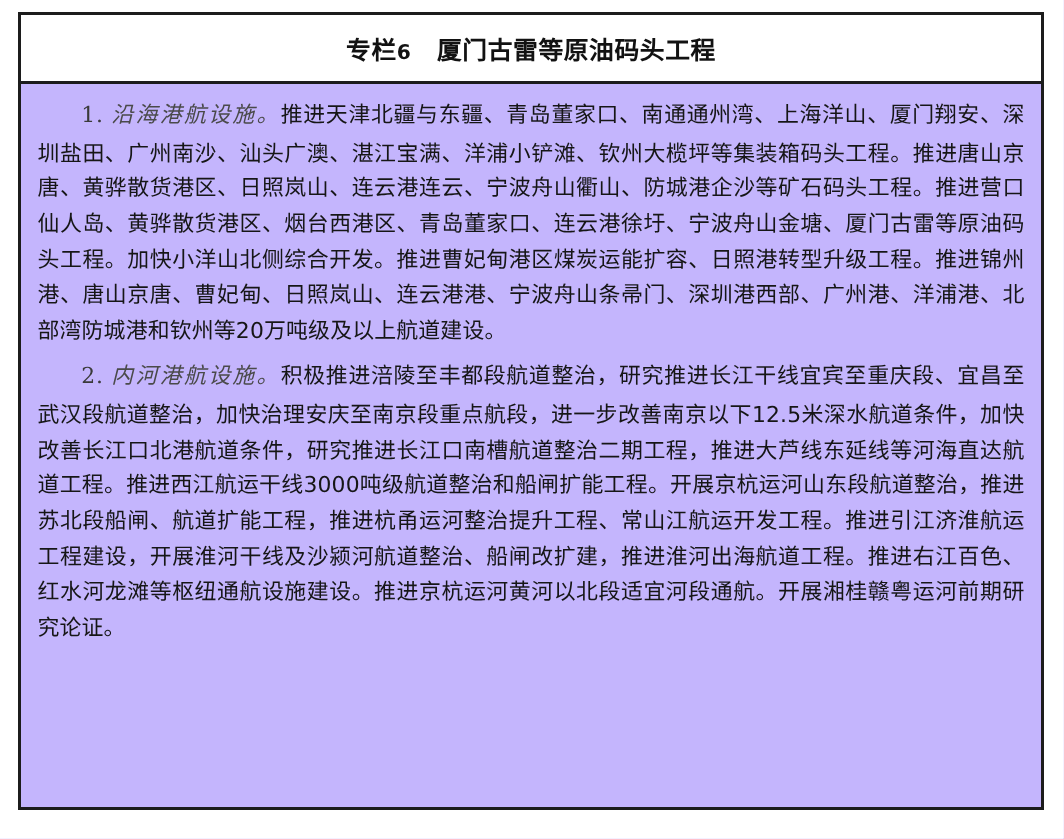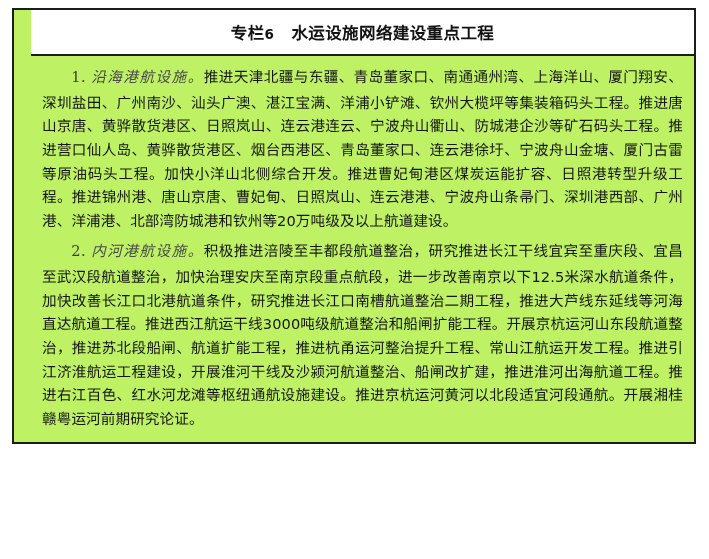--- a/index.html
+++ b/index.html
@@ -23,25 +23,24 @@
     box-sizing: border-box;
     background: #ffffff;
   }
 
   
   .feature-box {
     position: absolute;
     left: 12px;
     top: 8px;
     width: 684px;
-    height: 436px;
+    height: 532px;
     box-sizing: border-box;
     border: 2px solid #1c1c1c;
-    background: #bef264;
-    padding-left: 17px;
+    background: #c4b5fd;
   }
 
   
   .feature-header {
     box-sizing: border-box;
     height: 46px;
     border-bottom: 2px solid #1c1c1c;
     display: flex;
     align-items: center;
     justify-content: center;
@@ -108,21 +107,21 @@
 <body>
 
 <div class="page">
 
   <div class="feature-box">
 
     <div class="feature-header">
       <div class="feature-title">
         <span class="box-no"><span>专栏</span><span class="numeral">6</span></span>
         <span class="title-gap"></span>
-        <span>水运设施网络建设重点工程</span>
+        <span>厦门古雷等原油码头工程</span>
       </div>
     </div>
 
     <div class="feature-body">
 
       <p class="para">
         <span class="lead-num">1.</span><span>&nbsp;</span><span class="lead">沿海港航设施。</span><span>推进天津北疆与东疆、青岛董家口、南通通州湾、上海洋山、厦门翔安、深圳盐田、广州南沙、汕头广澳、湛江宝满、洋浦小铲滩、钦州大榄坪等集装箱码头工程。推进唐山京唐、黄骅散货港区、日照岚山、连云港连云、宁波舟山衢山、防城港企沙等矿石码头工程。推进营口仙人岛、黄骅散货港区、烟台西港区、青岛董家口、连云港徐圩、宁波舟山金塘、厦门古雷等原油码头工程。加快小洋山北侧综合开发。推进曹妃甸港区煤炭运能扩容、日照港转型升级工程。推进锦州港、唐山京唐、曹妃甸、日照岚山、连云港港、宁波舟山条帚门、深圳港西部、广州港、洋浦港、北部湾防城港和钦州等20万吨级及以上航道建设。</span>
       </p>
 
       <p class="para">

